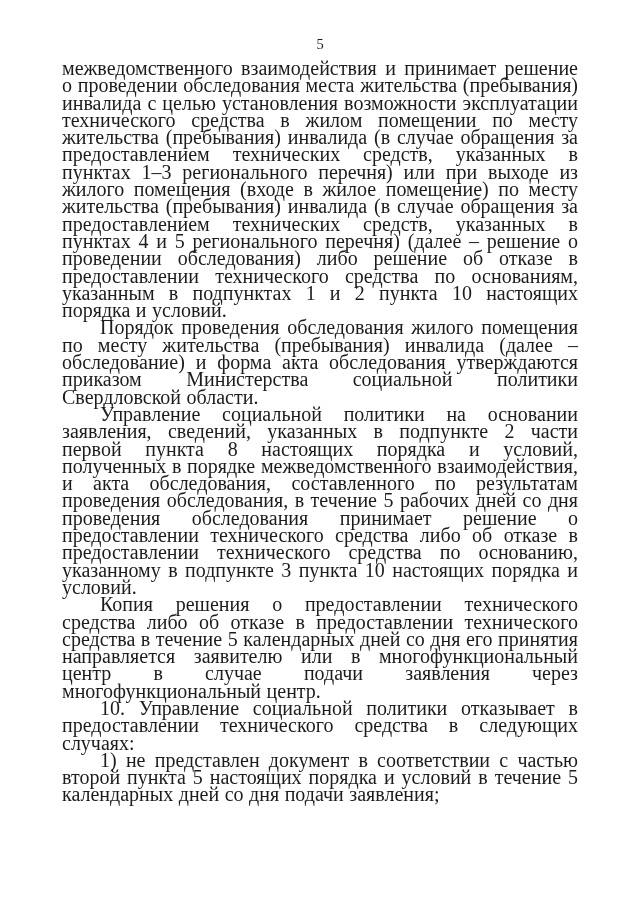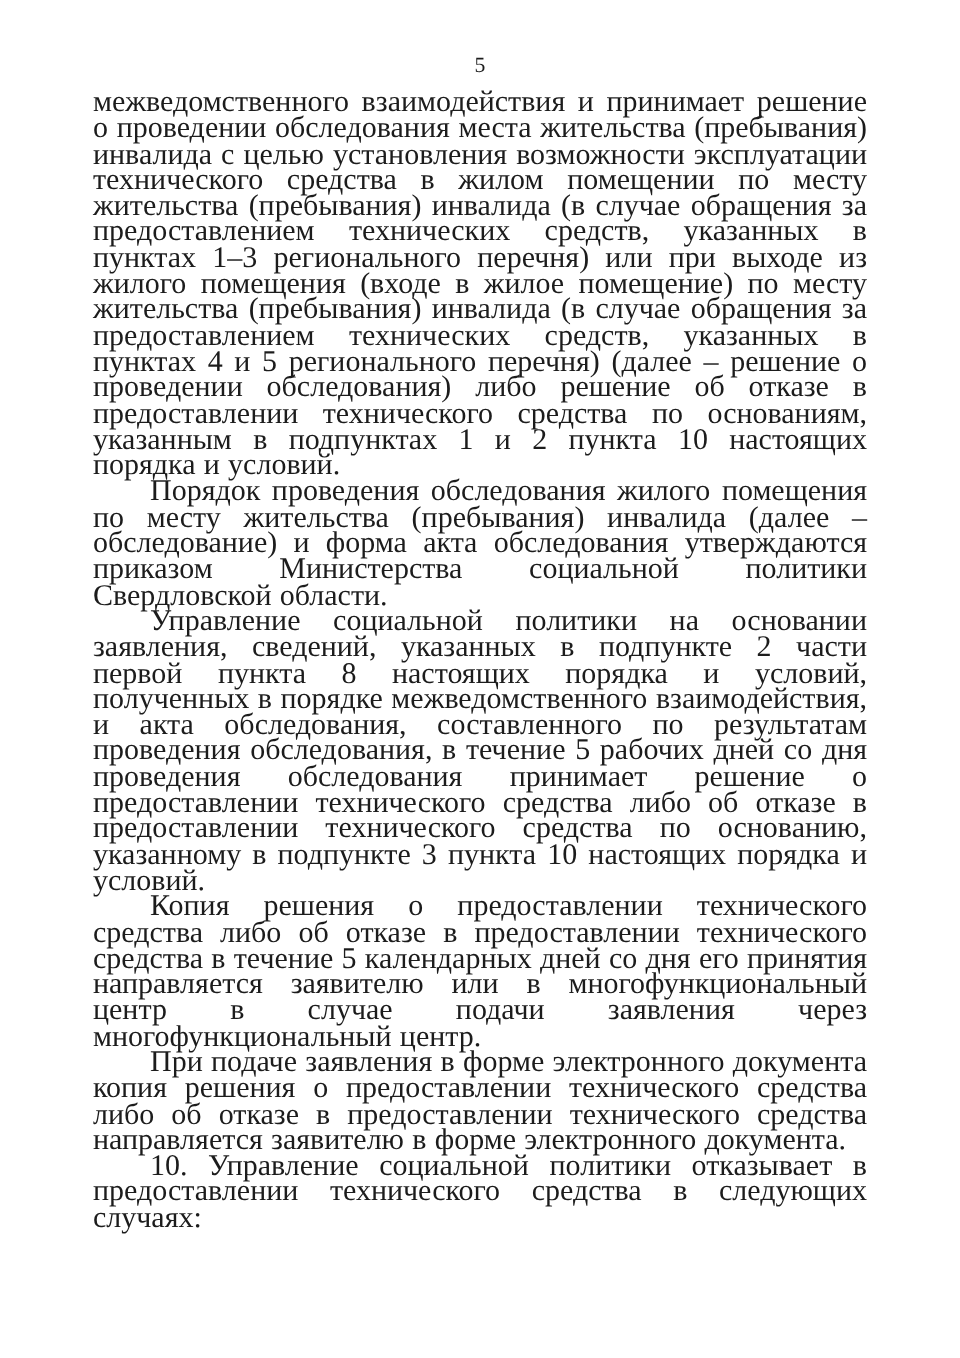--- a/index.html
+++ b/index.html
@@ -42,16 +42,16 @@
 </head>
 <body>
 
 <div class="page">
   <div class="page-number">5</div>
   <div class="body-text">
       <p class="para">межведомственного взаимодействия и принимает решение о проведении обследования места жительства (пребывания) инвалида с целью установления возможности эксплуатации технического средства в жилом помещении по месту жительства (пребывания) инвалида (в случае обращения за предоставлением технических средств, указанных в пунктах 1–3 регионального перечня) или при выходе из жилого помещения (входе в жилое помещение) по месту жительства (пребывания) инвалида (в случае обращения за предоставлением технических средств, указанных в пунктах 4 и 5 регионального перечня) (далее – решение о проведении обследования) либо решение об отказе в предоставлении технического средства по основаниям, указанным в подпунктах 1 и 2 пункта 10 настоящих порядка и условий.</p>
       <p class="para indent">Порядок проведения обследования жилого помещения по месту жительства (пребывания) инвалида (далее – обследование) и форма акта обследования утверждаются приказом Министерства социальной политики Свердловской области.</p>
       <p class="para indent">Управление социальной политики на основании заявления, сведений, указанных в подпункте 2 части первой пункта 8 настоящих порядка и условий, полученных в порядке межведомственного взаимодействия, и акта обследования, составленного по результатам проведения обследования, в течение 5 рабочих дней со дня проведения обследования принимает решение о предоставлении технического средства либо об отказе в предоставлении технического средства по основанию, указанному в подпункте 3 пункта 10 настоящих порядка и условий.</p>
       <p class="para indent">Копия решения о предоставлении технического средства либо об отказе в предоставлении технического средства в течение 5 календарных дней со дня его принятия направляется заявителю или в многофункциональный центр в случае подачи заявления через многофункциональный центр.</p>
-      <p class="para indent">При подаче заявления в форме электронного документа копия решения о предоставлении технического средства либо об отказе в предоставлении технического средства направляется заявителю в форме электронного документа.</p>
       <p class="para indent">10. Управление социальной политики отказывает в предоставлении технического средства в следующих случаях:</p>
+      <p class="para indent">1) не представлен документ в соответствии с частью второй пункта 5 настоящих порядка и условий в течение 5 календарных дней со дня подачи заявления;</p>
     </div>
 </div>
 
 </body></html>

